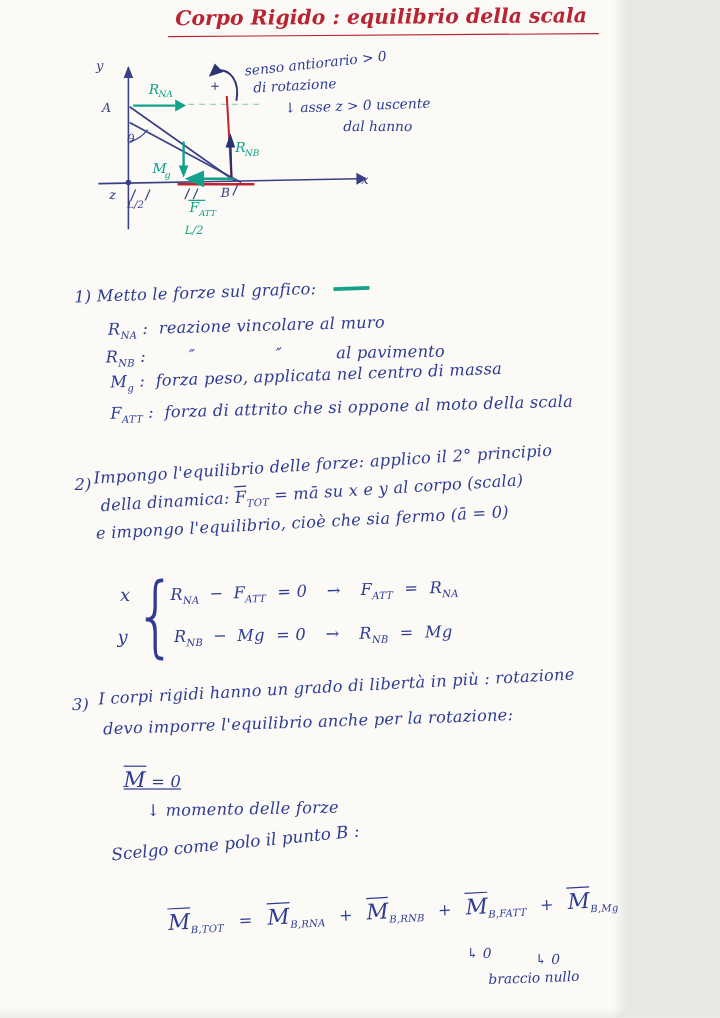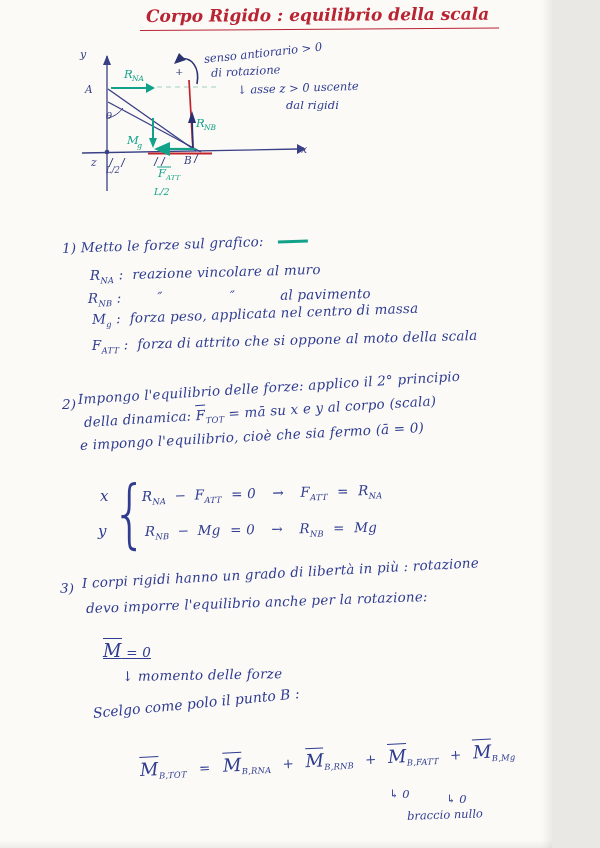--- a/index.html
+++ b/index.html
@@ -1,17 +1,17 @@
 <!DOCTYPE html>
 <html><head>
 <meta charset="utf-8">
 <style>
   html,body{margin:0;padding:0;background:#e9e8e4;}
   #page{position:relative;width:521px;height:848px;background:#fbfaf7;overflow:hidden;
-        font-family:"DejaVu Serif",serif;font-style:italic;color:#2f3c90;padding-left:31px;}
+        font-family:"DejaVu Serif",serif;font-style:italic;color:#2f3c90;}
   .abs{position:absolute;white-space:nowrap;transform-origin:left center;}
   .t135{font-size:13.5px;letter-spacing:.2px;}
   .t12{font-size:11.5px;}
   sub{font-size:.62em;font-style:italic;}
   .pre{white-space:pre;}
   .ovl{border-top:1.4px solid currentColor;padding-top:1px;}
   #title{left:140px;top:6px;font-size:17px;font-weight:bold;color:#b92433;
          border-bottom:1.7px solid #b92433;padding:0 10px 4px 6px;transform:rotate(-.4deg);}
   .dash{display:inline-block;width:30px;height:2.4px;background:#12a289;margin-left:10px;vertical-align:middle;}
   .brace{font-style:normal;font-family:"DejaVu Sans",sans-serif;font-size:74px;line-height:72px;
@@ -94,21 +94,21 @@
     <text x="100" y="135" font-size="11.5" fill="#12a289">F</text>
     <text x="108" y="138" font-size="7" fill="#12a289">ATT</text>
 
     <text x="48" y="131" font-size="8.5" fill="#3a4086">L/2</text>
     <text x="96" y="153" font-size="9.5" fill="#12a289">L/2</text>
   </svg>
 
   <div class="abs t12" style="left:204px;top:52px;transform:rotate(-6deg);">senso antiorario &gt; 0</div>
   <div class="abs t12" style="left:211px;top:66px;transform:rotate(-3deg);">di rotazione</div>
   <div class="abs t12" style="left:237px;top:83px;transform:rotate(-2deg);">↓ asse z &gt; 0  uscente</div>
-  <div class="abs t12" style="left:286px;top:98px;">dal rigidi</div>
+  <div class="abs t12" style="left:286px;top:98px;">dal hanno</div>
 
   <div class="abs t135" style="left:62px;top:240px;transform:rotate(-2deg);">
     <span>1)</span>
     <span>Metto le forze sul grafico:</span>
     <span class="dash"></span>
   </div>
 
   <div class="abs t135" style="left:90px;top:267px;transform:rotate(-1.5deg);">
     <span>R</span><sub>NA</sub><span class="pre"> :  reazione vincolare al muro</span>
   </div>

